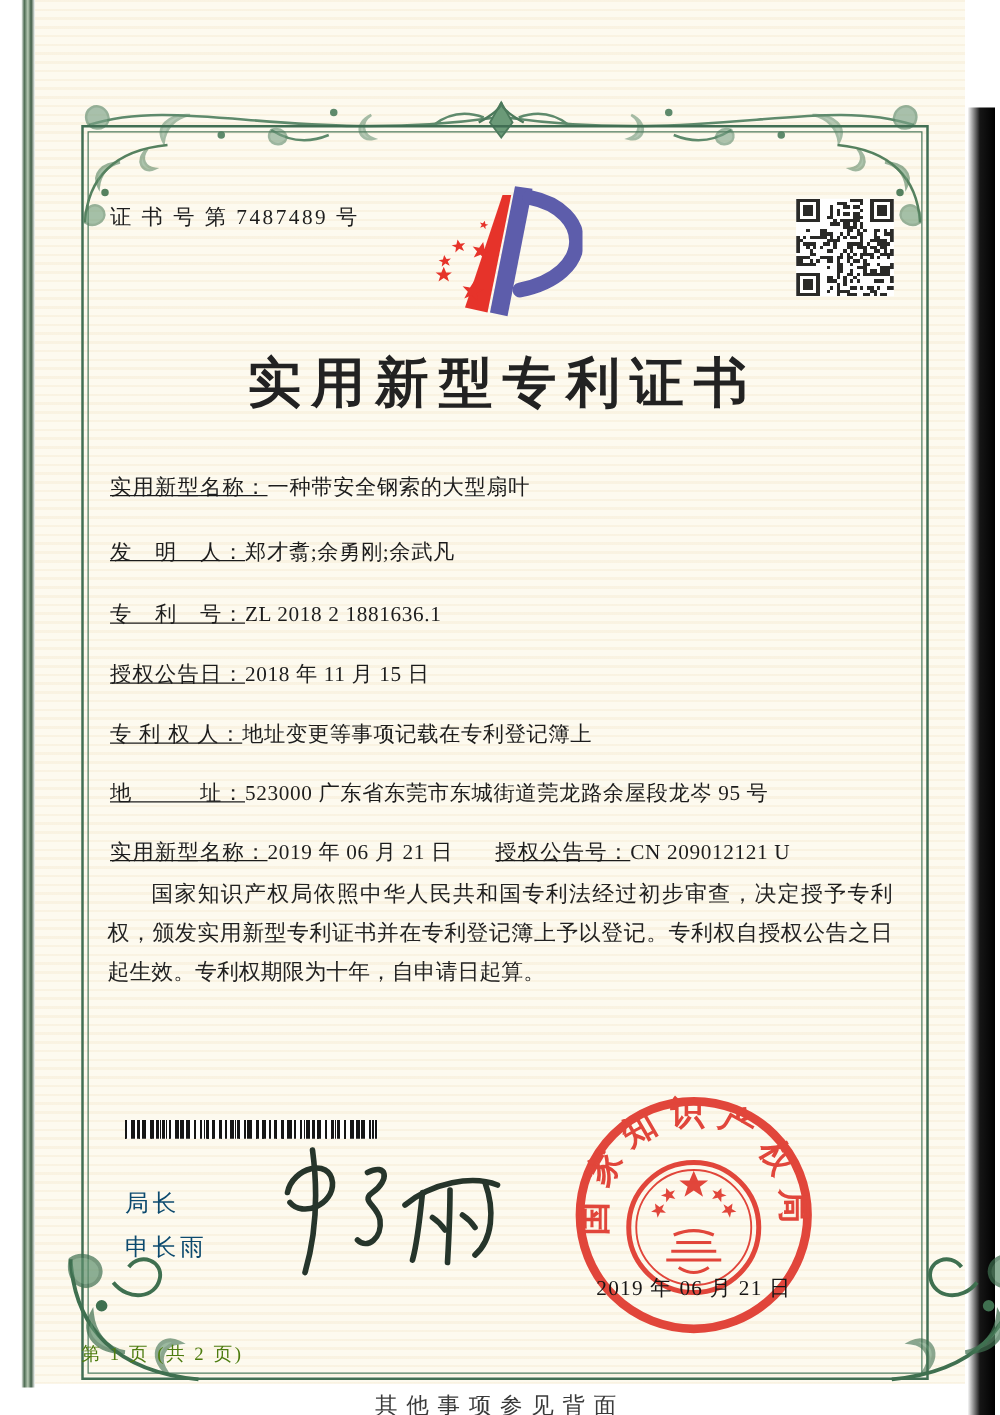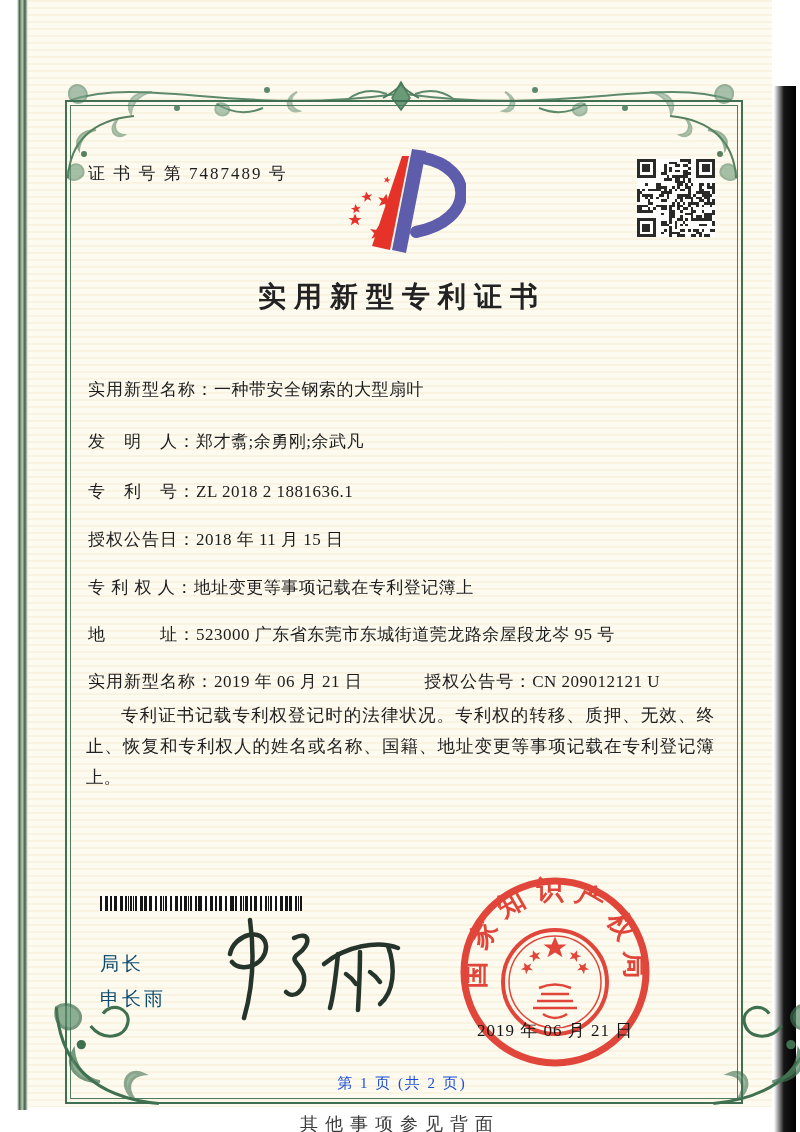--- a/index.html
+++ b/index.html
@@ -37,41 +37,41 @@
   .corner.tl{left:60px;top:106px;}
   .corner.tr{right:56px;top:106px;transform:scaleX(-1);}
   .corner.bl{left:54px;top:966px;transform:scaleY(-1) scale(1.55);transform-origin:18px 60px;}
   .corner.br{right:50px;top:966px;transform:scale(-1.55,-1.55);transform-origin:62px 60px;}
 
   .cert-no{position:absolute;left:88px;top:162px;font-size:17px;letter-spacing:2px;}
   .logo{position:absolute;left:334px;top:146px;width:132px;height:118px;}
   .qr{position:absolute;left:637px;top:159px;width:78px;height:78px;background:#fff;}
   .title{
     position:absolute;left:65px;top:278px;width:674px;text-align:center;
-    font-size:28px;font-weight:700;letter-spacing:8px;color:#222;
+    font-size:43px;font-weight:700;letter-spacing:8px;color:#222;
   }
   .fields{position:absolute;left:88px;top:370px;width:630px;font-size:17px;}
   .frow{position:absolute;left:0;white-space:nowrap;}
-  .frow .lab{display:inline-block;letter-spacing:1px;}
+  .frow .lab{display:inline-block;letter-spacing:1px;text-decoration:underline;}
   .frow .val{letter-spacing:.5px;}
-  .frow .lab2{margin-left:62px;letter-spacing:1px;}
+  .frow .lab2{margin-left:34px;letter-spacing:1px;}
   .paras{position:absolute;left:86px;top:700px;width:628px;font-size:17.5px;line-height:31px;text-align:justify;color:#222;}
   .paras p{margin:0;text-indent:2em;}
   .barcode{
     position:absolute;left:100px;top:896px;width:202px;height:15px;background-color:#fff;
     background-image:
       repeating-linear-gradient(90deg,#151515 0 2px,rgba(0,0,0,0) 2px 5px),
       repeating-linear-gradient(90deg,#151515 0 1px,rgba(0,0,0,0) 1px 7px),
       repeating-linear-gradient(90deg,#151515 0 1px,rgba(0,0,0,0) 1px 11px);
   }
   .signer{position:absolute;left:100px;top:946px;font-size:19px;line-height:35px;letter-spacing:3px;color:#0c4a6e;}
   .signature{position:absolute;left:212px;top:912px;width:200px;height:115px;}
   .seal{position:absolute;left:453px;top:870px;width:204px;height:204px;opacity:.92;}
   .seal-date{position:absolute;left:477px;top:1019px;font-size:17px;letter-spacing:1px;color:#161616;z-index:5;}
-  .footer-page{position:absolute;left:65px;top:1074px;width:674px;text-align:center;font-size:15px;letter-spacing:2px;color:#1d4ed8;}
+  .footer-page{position:absolute;left:65px;top:1074px;width:674px;text-align:left;font-size:15px;letter-spacing:2px;color:#4d7c0f;}
   .back-note{position:absolute;left:28px;top:1112px;width:744px;text-align:center;font-size:18px;letter-spacing:7px;color:#3a3a3a;}
 </style>
 </head>
 <body>
 
 <div class="binding"></div>
 <div class="paper"></div>
 <div class="scan-edge"></div>
 
 <svg class="ornament-top" viewBox="0 0 688 54">
@@ -441,21 +441,21 @@
   <div class="frow" style="top:8px"><span class="lab">实用新型名称：</span><span class="val">一种带安全钢索的大型扇叶</span></div>
   <div class="frow" style="top:60px"><span class="lab">发　明　人：</span><span class="val">郑才翥;余勇刚;余武凡</span></div>
   <div class="frow" style="top:110px"><span class="lab">专　利　号：</span><span class="val">ZL 2018 2 1881636.1</span></div>
   <div class="frow" style="top:158px"><span class="lab">授权公告日：</span><span class="val">2018 年 11 月 15 日</span></div>
   <div class="frow" style="top:206px"><span class="lab">专 利 权 人：</span><span class="val">地址变更等事项记载在专利登记簿上</span></div>
   <div class="frow" style="top:253px"><span class="lab">地　　　址：</span><span class="val">523000 广东省东莞市东城街道莞龙路余屋段龙岑 95 号</span></div>
   <div class="frow" style="top:300px"><span class="lab">实用新型名称：</span><span class="val">2019 年 06 月 21 日</span><span class="lab lab2">授权公告号：</span><span class="val">CN 209012121 U</span></div>
 </div>
 
 <div class="paras">
-  <p>专利证书记载专利权登记时的法律状况。专利权的转移、质押、无效、终止、恢复和专利权人的姓名或名称、国籍、地址变更等事项记载在专利登记簿上。</p>
+  <p>国家知识产权局依照中华人民共和国专利法经过初步审查，决定授予专利权，颁发实用新型专利证书并在专利登记簿上予以登记。专利权自授权公告之日起生效。专利权期限为十年，自申请日起算。</p>
 </div>
 
 <div class="barcode"></div>
 
 <div class="signer">
   <div>局长</div>
   <div>申长雨</div>
 </div>
 
 <svg class="signature" viewBox="0 0 200 115">

